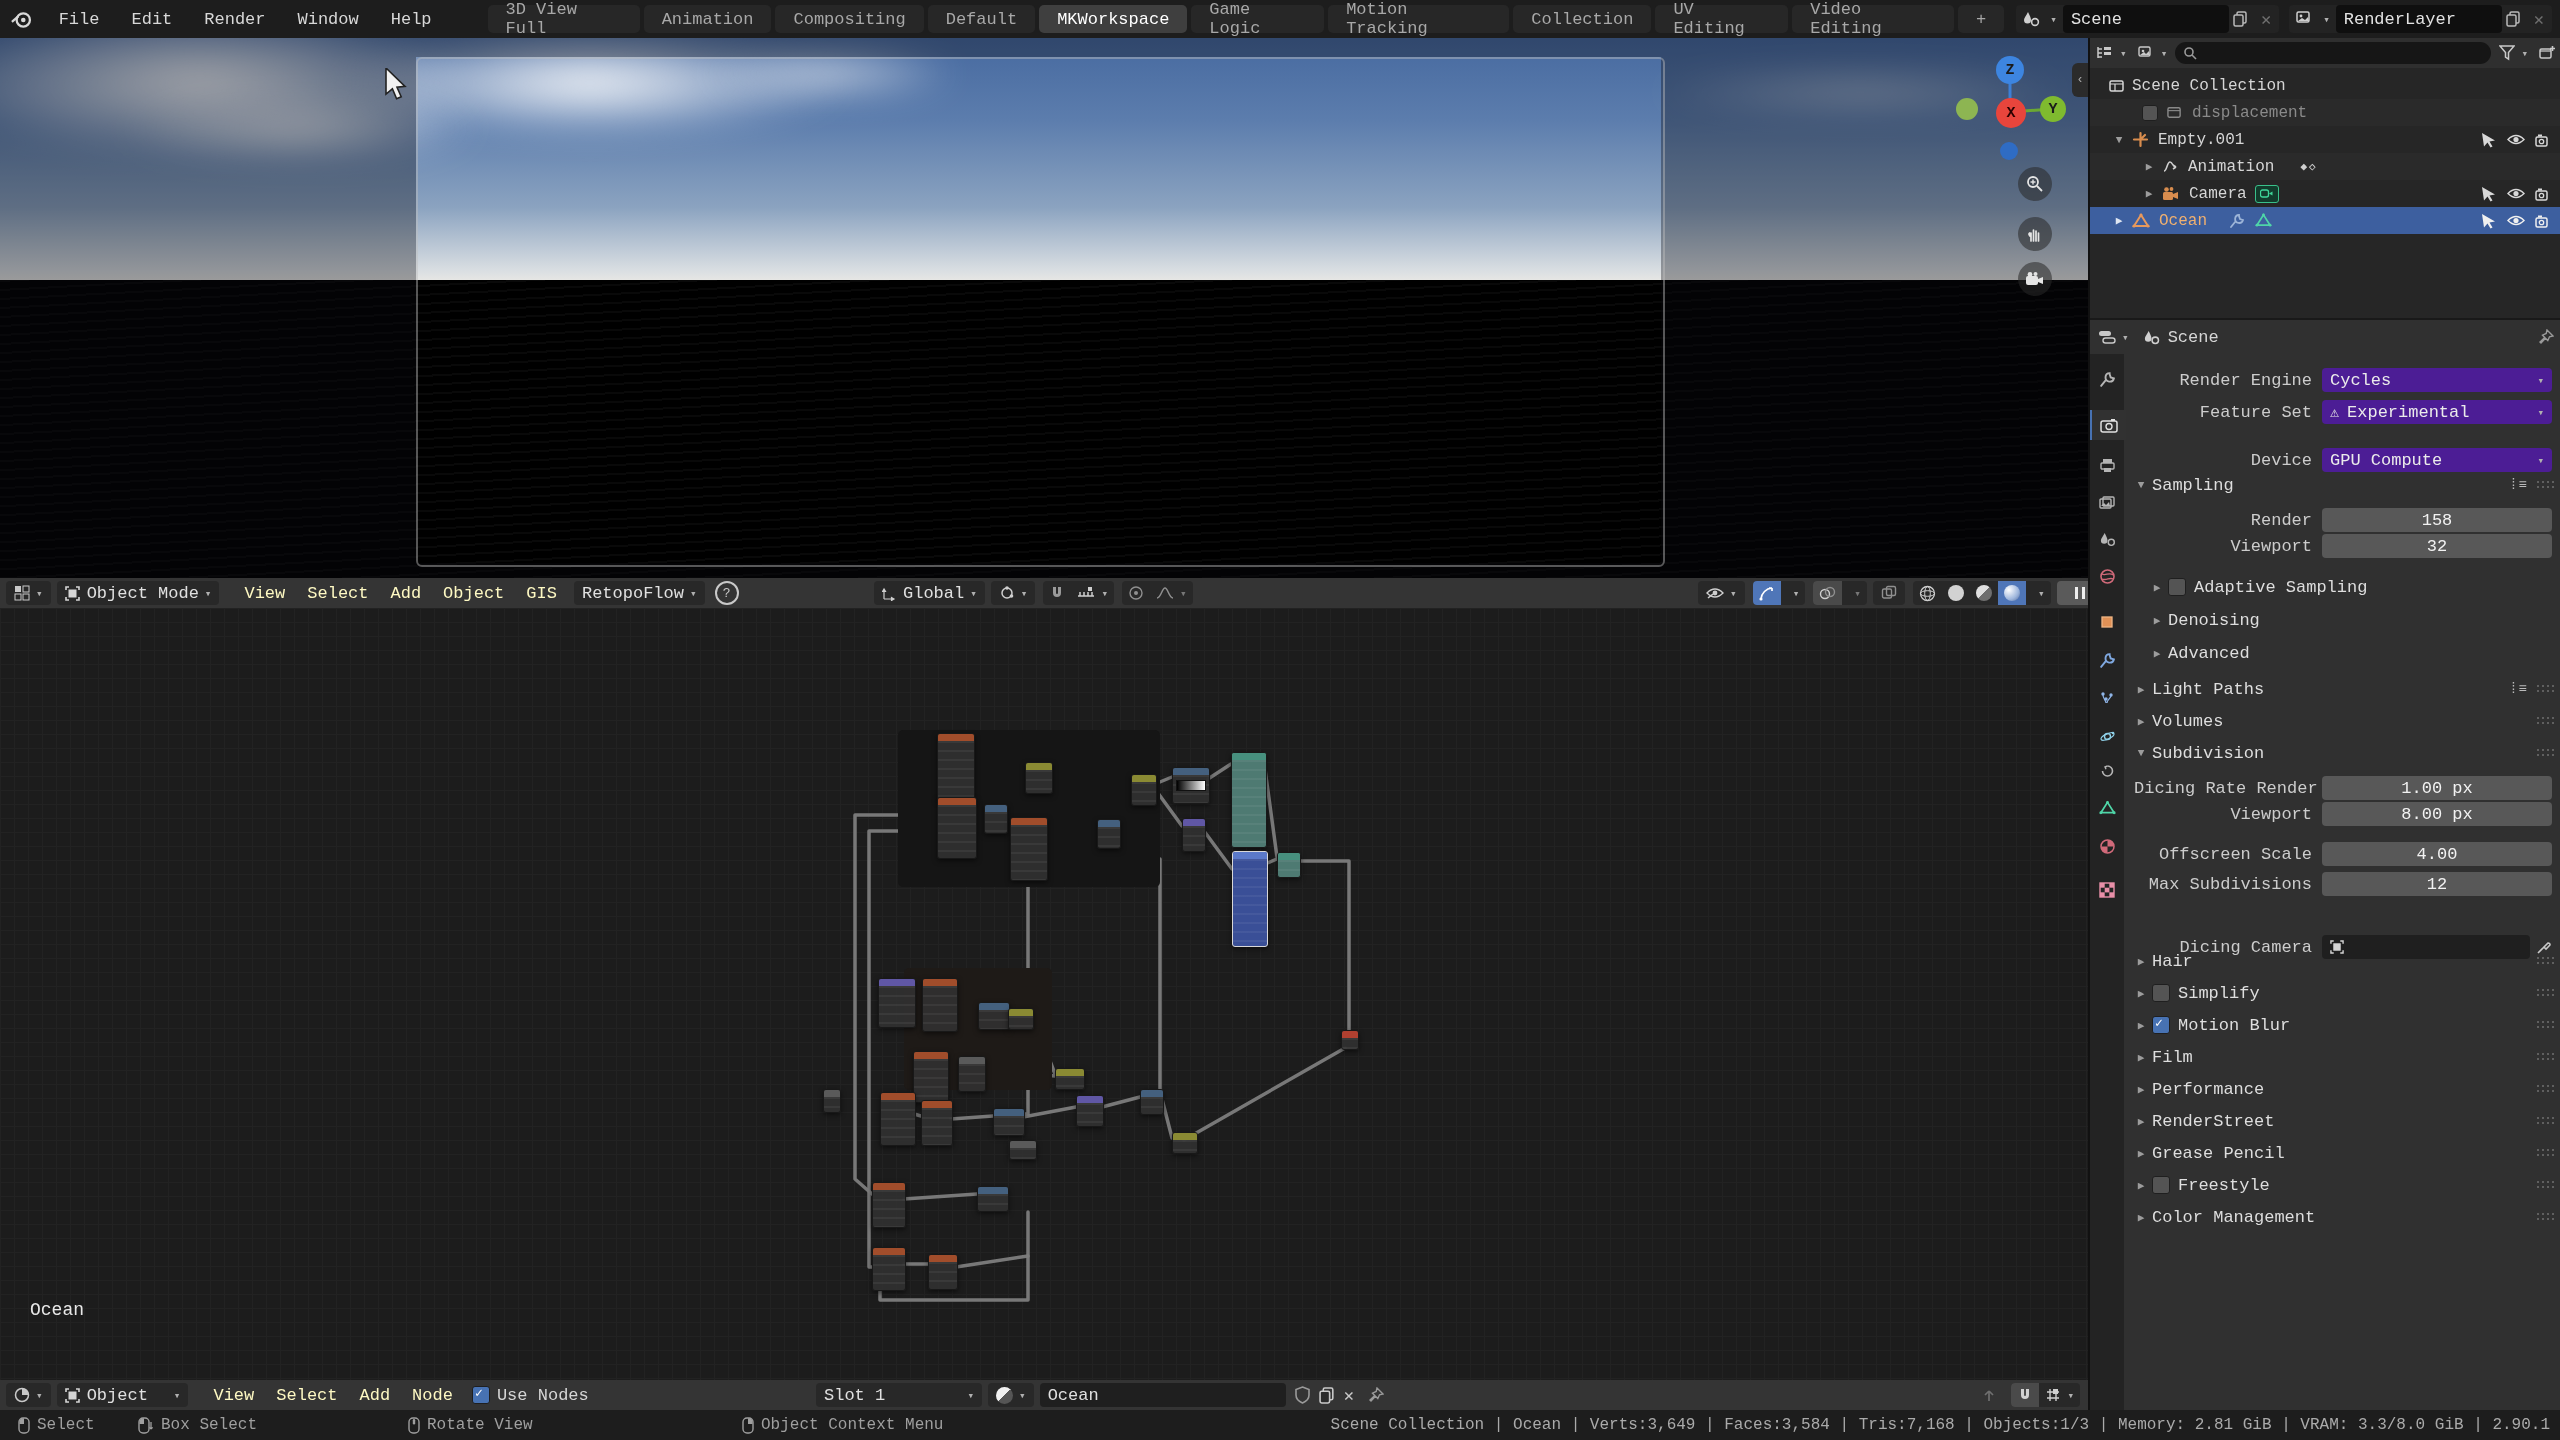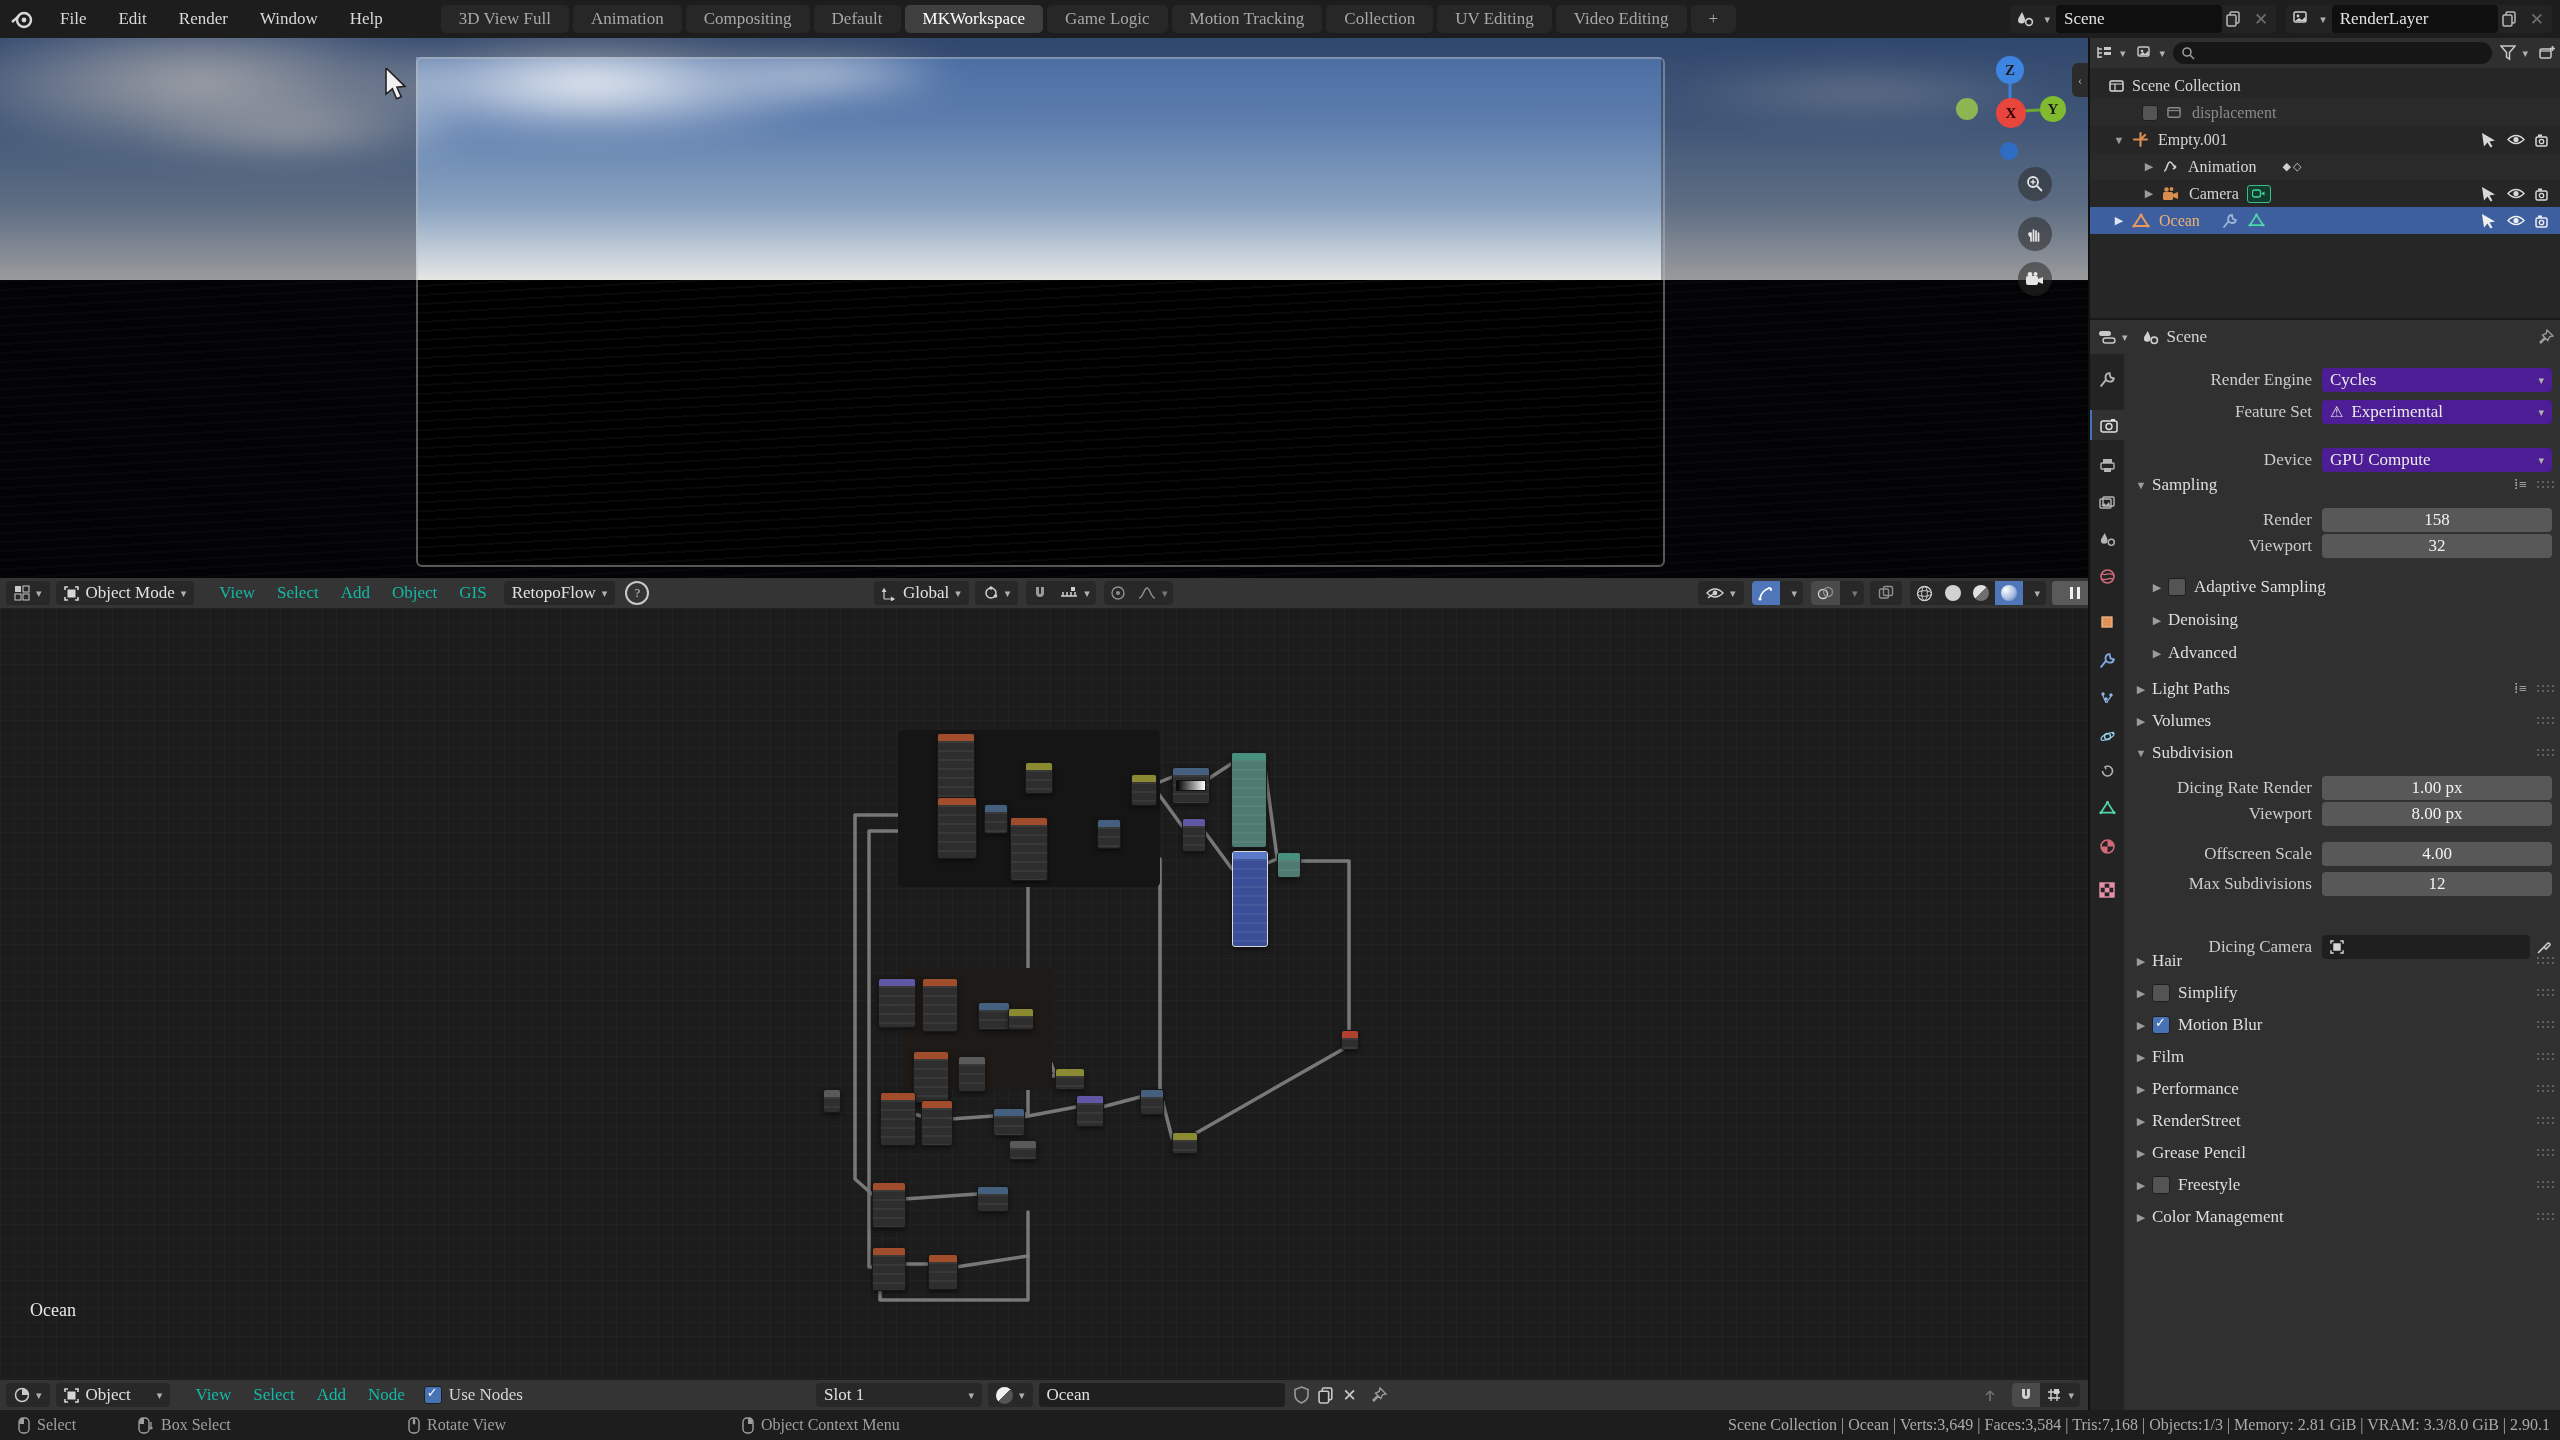--- a/index.html
+++ b/index.html
@@ -1,17 +1,17 @@
 <!DOCTYPE html>
 <html><head>
 <meta charset="utf-8">
 <style>
   html,body{margin:0;padding:0;background:#101010;}
   #app{position:relative;width:2560px;height:1440px;overflow:hidden;
-       font-family:Liberation Serif, serif;color:#d6d6d6;font-size:17px;
+       font-family:Liberation Mono, monospace;color:#d6d6d6;font-size:17px;
        -webkit-font-smoothing:antialiased;}
   .abs{position:absolute;}
   .flex{display:flex;align-items:center;}
   svg{display:block;}
 
   
   #topbar{left:0;top:0;width:2560px;height:38px;background:#1d1d1d;display:flex;align-items:center;}
   .menu-item{padding:0 16px;color:#d8d8d8;cursor:default;}
   .wtab{height:28px;margin:0 2px;padding:0 18px;border-radius:5px;background:#272727;
         color:#a8a8a8;display:flex;align-items:center;font-size:17px;}
@@ -39,21 +39,21 @@
   #camframe{border:2px solid rgba(190,190,190,.45);border-radius:6px;}
   
   .axisball{position:absolute;border-radius:50%;display:flex;align-items:center;justify-content:center;
             font-size:15px;color:#1b1b1b;font-weight:bold;}
   .navbtn{position:absolute;width:34px;height:34px;border-radius:50%;background:rgba(40,40,40,.55);
           display:flex;align-items:center;justify-content:center;}
   
   .edhdr{position:absolute;left:0;width:100%;height:30px;background:#343434;display:flex;align-items:center;}
   #vphdr{bottom:0;}
   .hbtn{height:24px;background:#282828;border-radius:4px;display:flex;align-items:center;padding:0 8px;margin-left:6px;color:#e0e0e0;}
-  .hmenu{padding:0 11px;color:#14b8a6;}
+  .hmenu{padding:0 11px;color:#fef9c3;}
   .caret{font-size:11px;color:#b0b0b0;margin-left:6px;}
   .tglgrp{height:24px;background:#282828;border-radius:4px;display:flex;align-items:center;margin-left:8px;overflow:hidden;}
   .tgl{height:24px;display:flex;align-items:center;padding:0 6px;}
   .tgl.on{background:#4f76b8;}
   .ball{width:16px;height:16px;border-radius:50%;}
   .qcircle{width:20px;height:20px;border-radius:50%;border:2px solid #c9c9c9;color:#c9c9c9;
            display:flex;align-items:center;justify-content:center;font-size:13px;margin-left:10px;}
   #cursor{pointer-events:none;}
 
   

